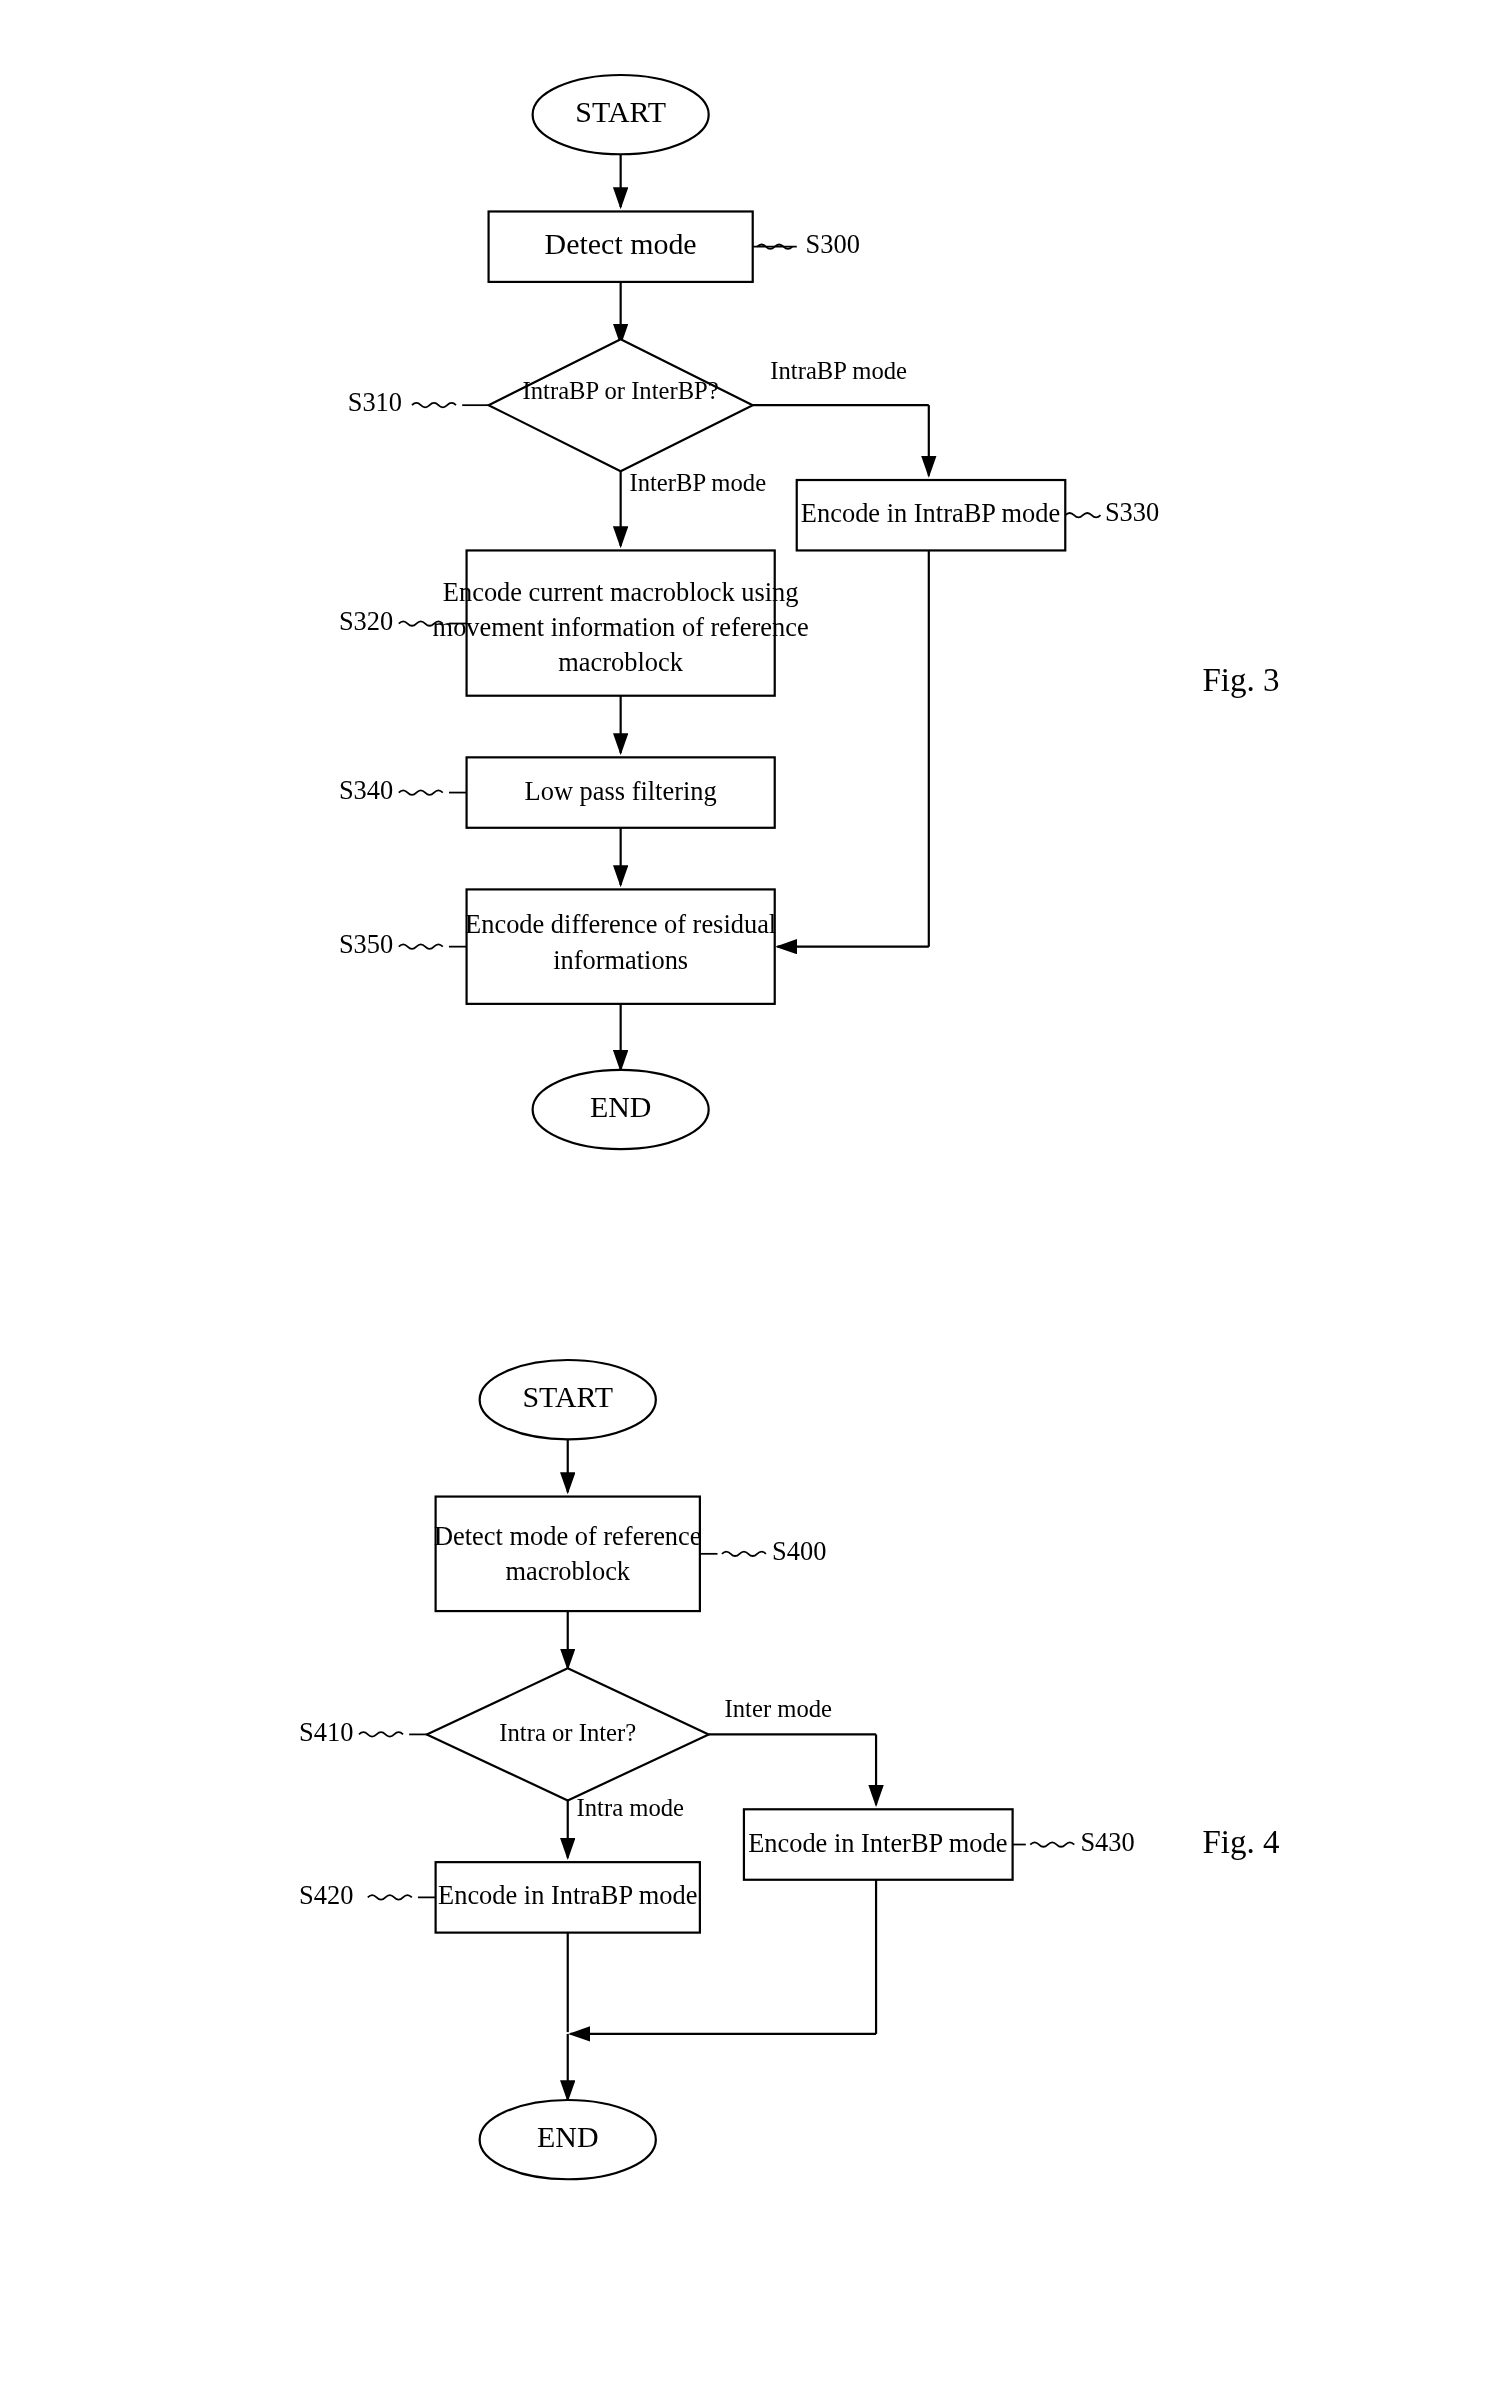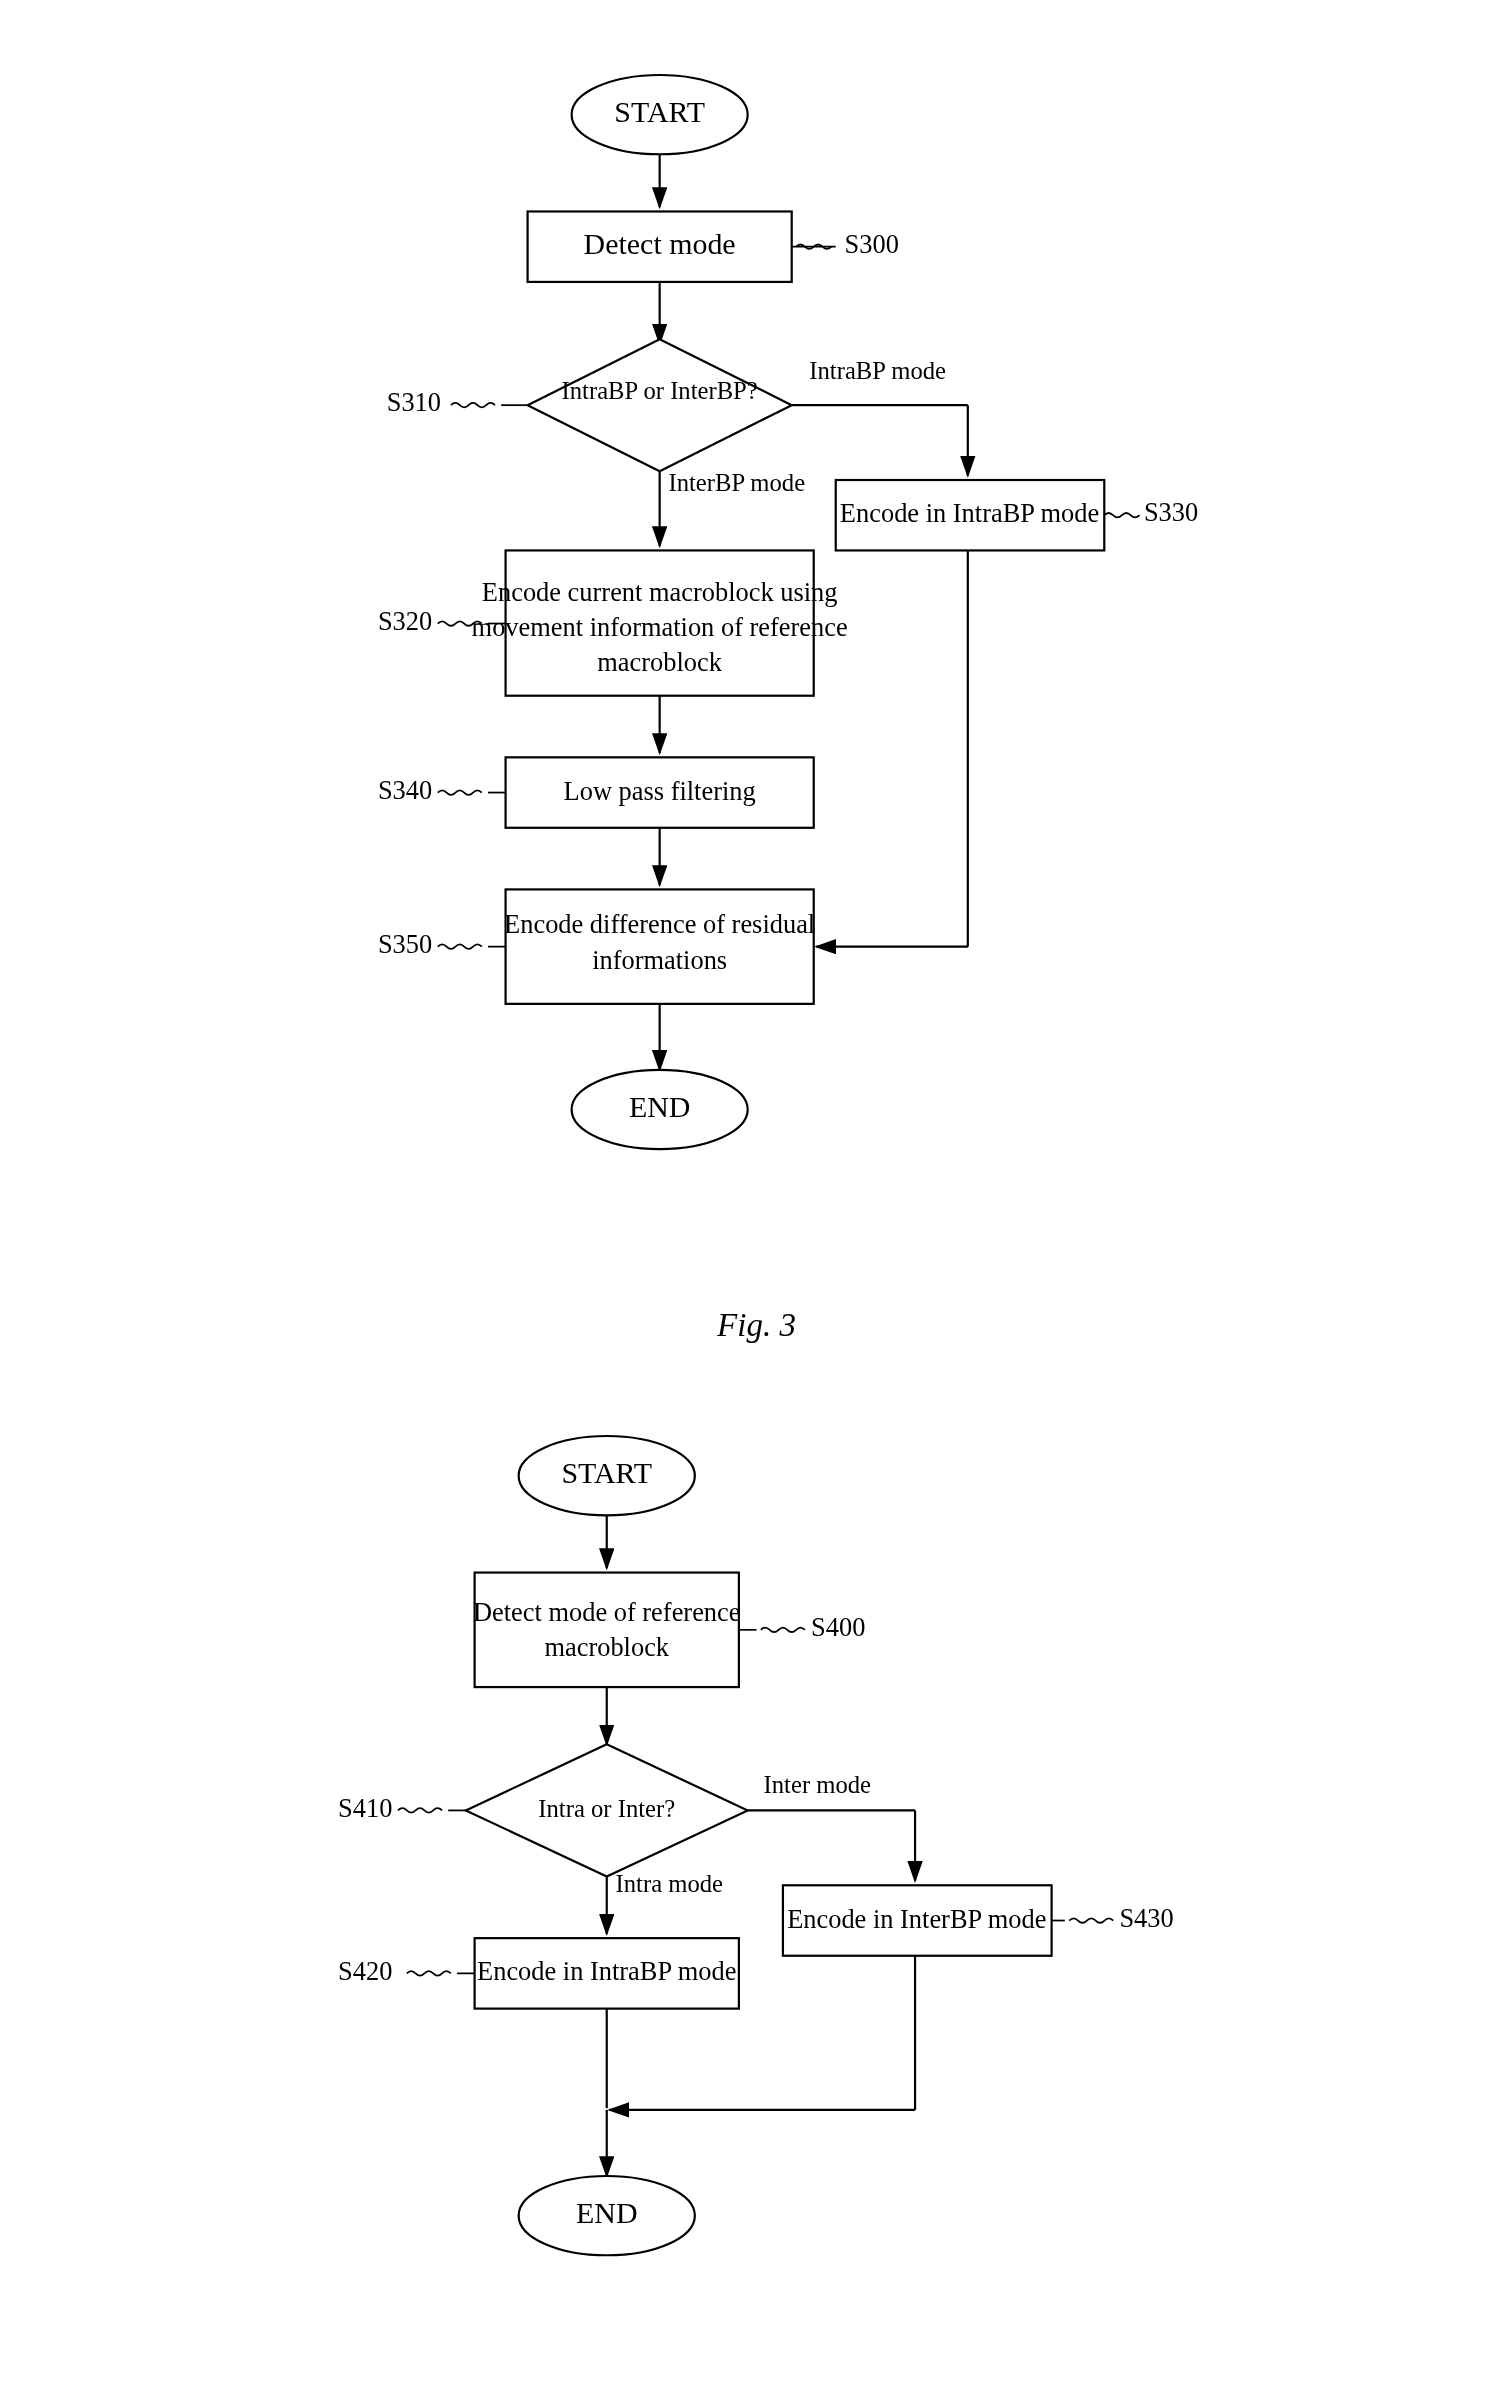--- a/index.html
+++ b/index.html
@@ -16,29 +16,28 @@
       background: #fff;
       display: flex;
       flex-direction: column;
       align-items: center;
       padding: 53px 0;
     }
 
     
     .figure {
       display: flex;
-      flex-direction: column;
+      flex-direction: row;
       align-items: center;
       margin-bottom: 70px;
     }
 
     .figure-caption {
       font-size: 33px;
       margin-top: 39px;
-      font-style: italic;
     }
 
     svg text {
       font-family: 'Times New Roman', Times, serif;
     }
   </style>
 </head>
 <body>
 
 <div class="page">

